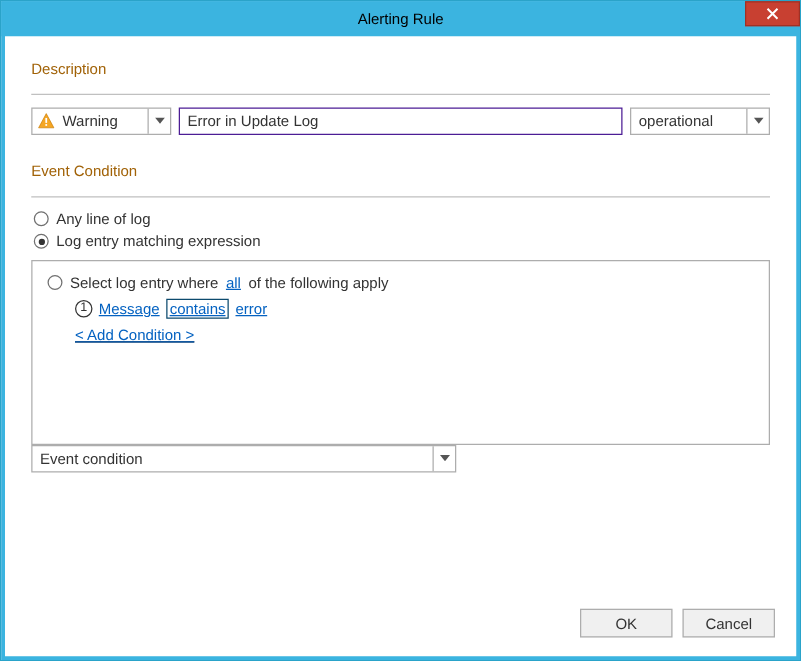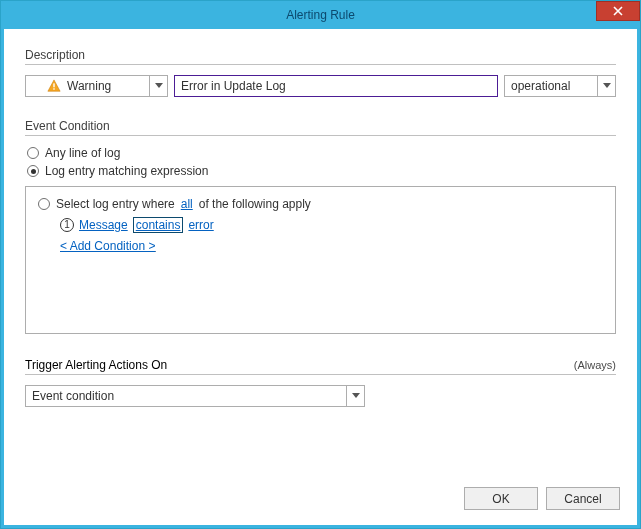--- a/index.html
+++ b/index.html
@@ -11,59 +11,59 @@
     position: relative;
     background: #fff;
   }
   .titlebar {
     height: 28px;
     background: #3bb4e0;
     display: flex; align-items: center; justify-content: center;
     position: relative;
   }
   .titlebar .title {
-    color: #0c4a6e; font-size: 12px;
+    color: #000000; font-size: 12px;
   }
   .close-btn {
     position: absolute; right: 0; top: 0;
     width: 44px; height: 20px;
     background: #c84031;
     display: flex; align-items: center; justify-content: center;
     color: #fff; cursor: default;
     border: 1px solid #a03025;
   }
   .close-btn svg { width: 10px; height: 10px; }
   .content {
     position: absolute; left: 4px; right: 4px; top: 29px; bottom: 4px;
     background: #fff;
     padding: 18px 20px 14px 20px;
   }
   .section-header {
-    color: #404040; font-size: 12px;
+    color: #a16207; font-size: 12px;
     border-bottom: 1px solid #c0c0c0;
-    padding-bottom: 2px;
+    padding-bottom: 13px;
     margin-bottom: 10px;
   }
   
   .desc-row { display: flex; gap: 6px; margin-bottom: 22px; }
   .combo {
     display: flex; align-items: center;
     border: 1px solid #adadad;
     background: #fff;
     height: 22px;
     position: relative;
   }
   .combo .value { flex: 1; padding: 0 6px; color: #333; white-space: nowrap; overflow: hidden; }
   .combo .arrow {
     width: 18px; height: 100%;
     border-left: 1px solid #adadad;
     display: flex; align-items: center; justify-content: center;
   }
   .combo .arrow svg { width: 8px; height: 6px; }
-  .severity-combo { width: 143px; padding-left: 17px; }
+  .severity-combo { width: 112px; }
   .severity-combo .icon { width: 14px; height: 14px; margin-left: 4px; }
   .textfield {
     flex: 1; height: 22px;
     border: 1px solid #4c1d95;
     padding: 0 6px;
     display: flex; align-items: center;
     color: #333;
   }
   .logtype-combo { width: 112px; }
 
@@ -201,25 +201,20 @@
         <span class="circnum">1</span>
         <span class="link">Message</span>
         <span class="link boxed">contains</span>
         <span class="link">error</span>
       </div>
       <div class="add-cond">
         <span class="link">&lt; Add Condition &gt;</span>
       </div>
     </div>
 
-    <div class="trigger-header-row">
-      <span>Trigger Alerting Actions On</span>
-      <span class="spacer"></span>
-      <span class="always">(Always)</span>
-    </div>
 
     <div class="trigger-row">
       <div class="combo">
         <span class="value">Event condition</span>
         <span class="arrow">
           <svg viewBox="0 0 8 6">
               <path d="M0 0 L4 5 L8 0 Z" fill="#555"></path>
             </svg>
         </span>
       </div>

